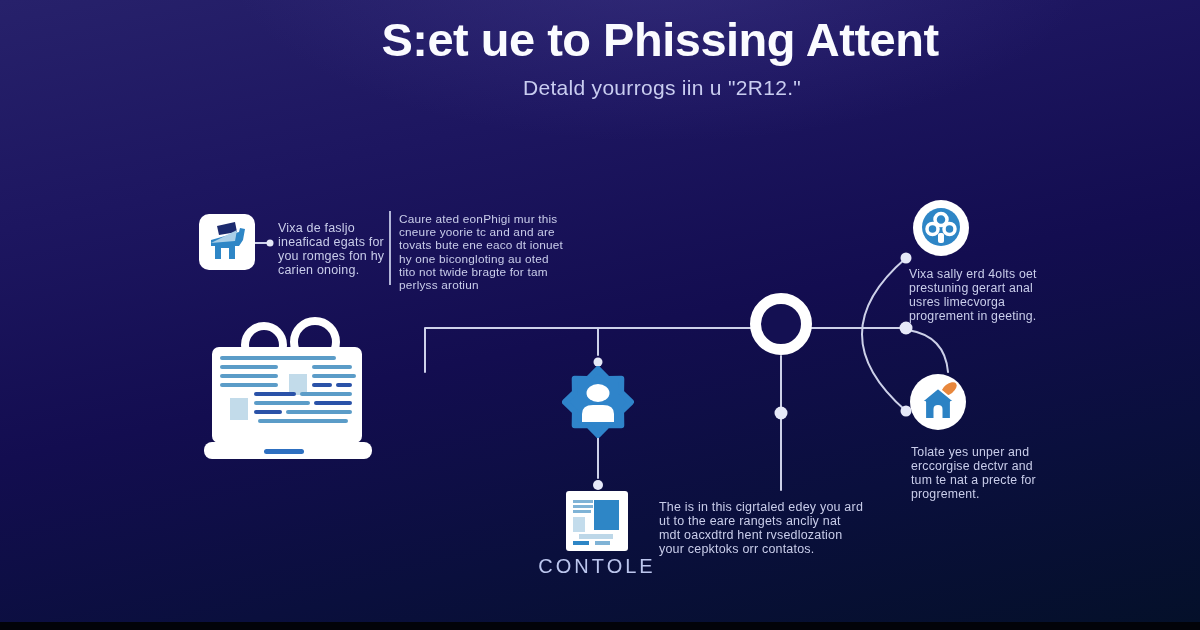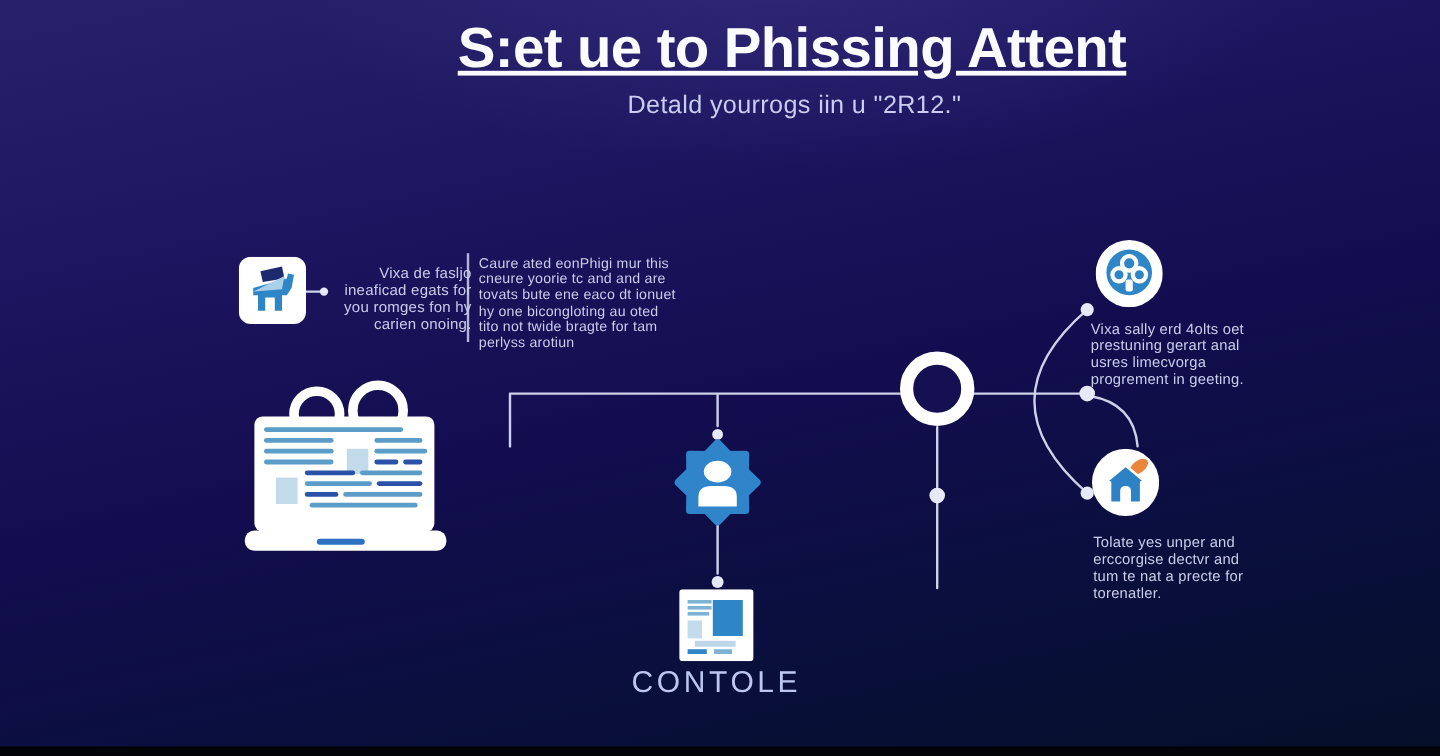--- a/index.html
+++ b/index.html
@@ -6,40 +6,40 @@
   .canvas{
     position:relative;width:1200px;height:630px;overflow:hidden;
     font-family:"Liberation Sans",sans-serif;
     background:
       radial-gradient(620px 260px at 55% -40px, rgba(90,80,170,0.28), rgba(0,0,0,0) 70%),
       linear-gradient(168deg,#27216b 0%, #1d1660 26%, #130d50 52%, #0a0f3d 76%, #041029 100%);
   }
   .bottom-bar{position:absolute;left:0;bottom:0;width:1200px;height:8px;background:#020309;}
   .title{
     position:absolute;top:12px;left:660px;transform:translateX(-50%);
-    white-space:nowrap;color:#fafbff;font-size:47px;font-weight:700;letter-spacing:-0.5px;text-decoration:underline;
+    white-space:nowrap;color:#fafbff;font-size:47px;font-weight:700;letter-spacing:-0.5px;
   }
   .subtitle{
     position:absolute;top:76px;left:662px;transform:translateX(-50%);
     white-space:nowrap;color:#c9cdf0;font-size:21px;font-weight:400;letter-spacing:0.3px;
   }
   .note{
     position:absolute;color:#c9cdea;white-space:pre-line;
     font-size:12.5px;line-height:14px;letter-spacing:0.2px;
   }
-  .note-callout{left:278px;top:221px;width:115px;text-align:right;line-height:14px;}
+  .note-callout{left:278px;top:221px;width:115px;text-align:left;line-height:14px;}
   .note-top{left:399px;top:213px;line-height:13.2px;font-size:11.8px;}
   .note-top-divider{position:absolute;left:389px;top:211px;width:2px;height:74px;background:#cfd4ee;opacity:.85;}
   .note-mid{left:422px;top:396px;line-height:12.3px;font-size:12px;}
   .note-bottom{left:659px;top:500px;line-height:14px;}
   .note-right-top{left:909px;top:267px;line-height:14px;font-size:12.3px;}
   .note-right-bottom{left:911px;top:445px;line-height:14px;font-size:12.3px;}
   .console-label{
     position:absolute;left:597px;top:555px;transform:translateX(-50%);
-    color:#bcc6ee;font-size:25px;letter-spacing:3px;font-weight:400;white-space:nowrap;text-align:center;
+    color:#bcc6ee;font-size:20px;letter-spacing:3px;font-weight:400;white-space:nowrap;text-align:center;
   }
   .abs{position:absolute;}
   svg{display:block;}
 </style>
 </head>
 <body>
 
 <div class="canvas">
 
   <svg class="abs" style="left:0;top:0" width="1200" height="630" viewBox="0 0 1200 630">
@@ -161,25 +161,29 @@
 ineaficad egats for
 you romges fon hy
 carien onoing.</div>
   <div class="note-top-divider"></div>
   <div class="note note-top">Caure ated eonPhigi mur this
 cneure yoorie tc and and are
 tovats bute ene eaco dt ionuet
 hy one bicongloting au oted
 tito not twide bragte for tam
 perlyss arotiun</div>
+  <div class="note note-bottom">The is in this cigrtaled edey you ard
+ut to the eare rangets ancliy nat
+mdt oacxdtrd hent rvsedlozation
+your cepktoks orr contatos.</div>
   <div class="note note-right-top">Vixa sally erd 4olts oet
 prestuning gerart anal
 usres limecvorga
 progrement in geeting.</div>
   <div class="note note-right-bottom">Tolate yes unper and
 erccorgise dectvr and
 tum te nat a precte for
-torenatler.</div>
+progrement.</div>
 
   <div class="console-label">CONTOLE</div>
 
   <div class="bottom-bar"></div>
 </div>
 
 </body></html>

